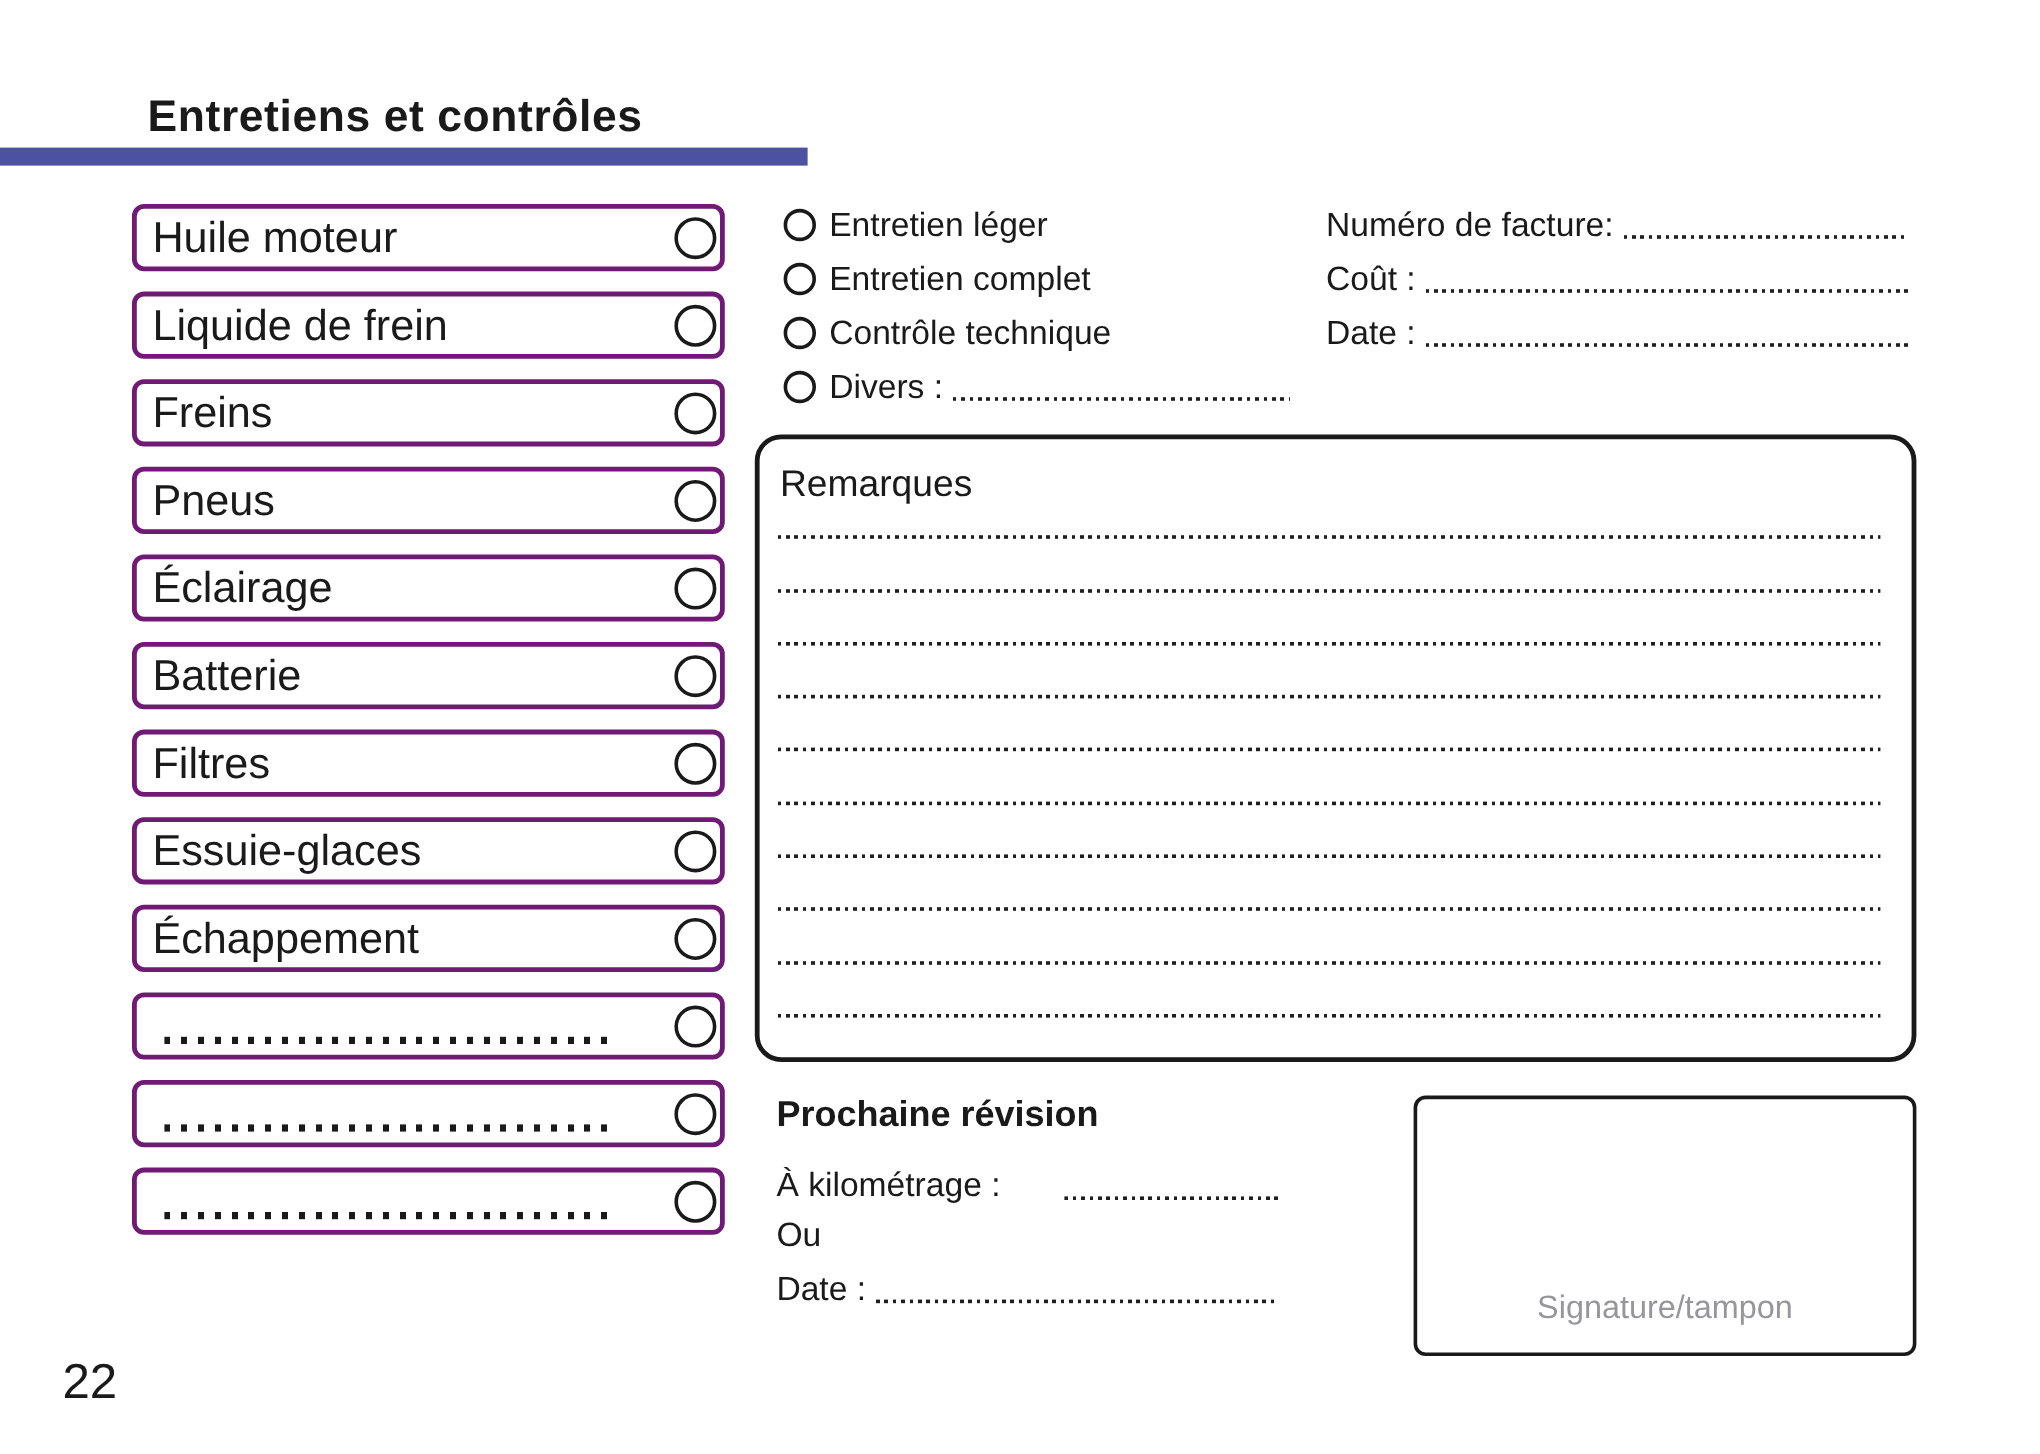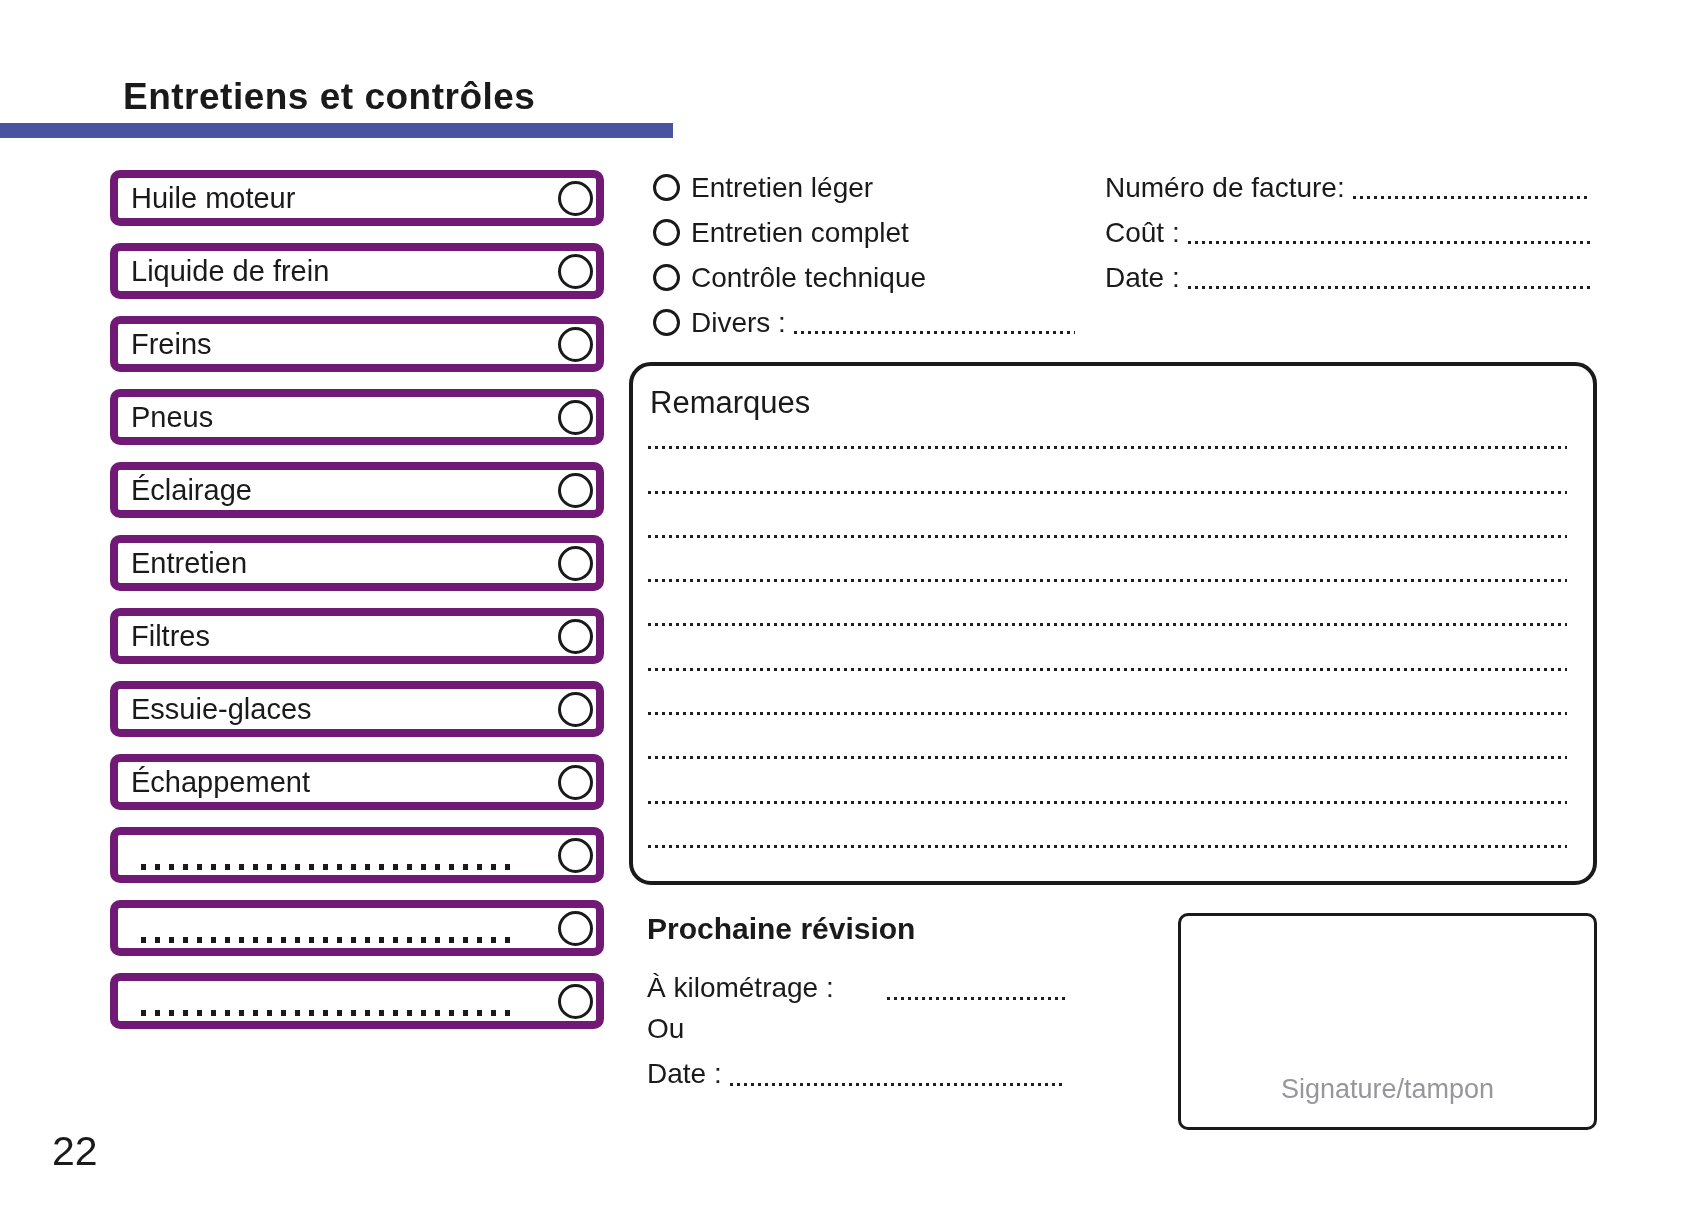--- a/index.html
+++ b/index.html
@@ -13,23 +13,23 @@
   }
   .abs { position:absolute; }
 
   
   .page-title { left:123px; top:76px; font-size:37px; font-weight:700; letter-spacing:0.5px; }
   .title-bar  { left:0; top:123px; width:673px; height:15px; background:#4b529f; }
 
   
   .checklist { left:110px; top:170px; width:494px; display:flex; flex-direction:column; gap:17px; }
   .check-box {
-    height:56px; border:8px solid #701a75; border-radius:10px;
+    height:56px; border:4px solid #701a75; border-radius:10px;
     display:flex; align-items:center; padding:0 3px 0 13px;
-    font-size:29px; background:#fff;
+    font-size:36px; background:#fff;
   }
   .check-circle {
     width:35px; height:35px; border:3px solid #1a1a1a; border-radius:50%;
     margin-left:auto; flex:none; background:#fff;
   }
   .big-dots {
     width:372px; height:6px; flex:none; transform:translateY(12px); margin-left:10px;
     background:repeating-linear-gradient(90deg,#1a1a1a 0 5px,transparent 5px 14px);
   }
 
@@ -103,21 +103,21 @@
   </div>
   <div class="check-box">
     <span>Pneus</span>
     <span class="check-circle"></span>
   </div>
   <div class="check-box">
     <span>Éclairage</span>
     <span class="check-circle"></span>
   </div>
   <div class="check-box">
-    <span>Entretien</span>
+    <span>Batterie</span>
     <span class="check-circle"></span>
   </div>
   <div class="check-box">
     <span>Filtres</span>
     <span class="check-circle"></span>
   </div>
   <div class="check-box">
     <span>Essuie-glaces</span>
     <span class="check-circle"></span>
   </div>

